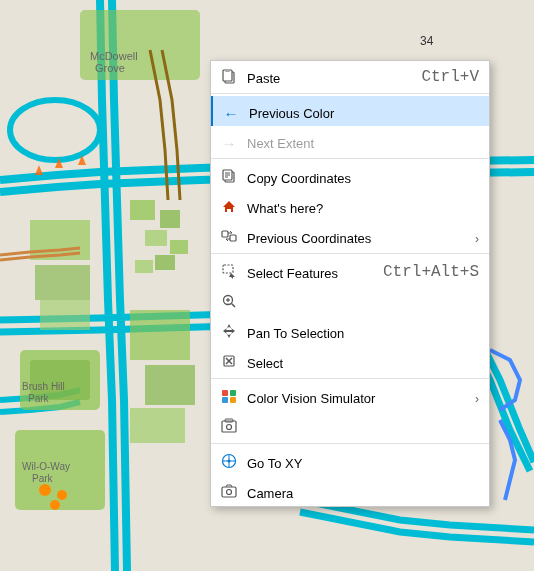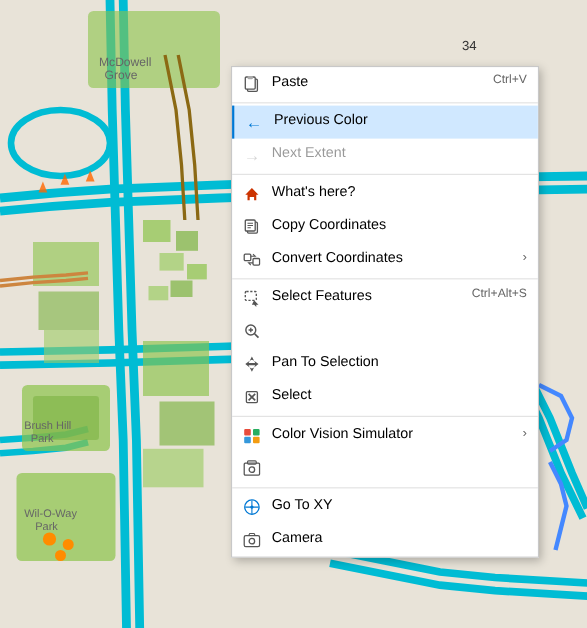--- a/index.html
+++ b/index.html
@@ -36,21 +36,21 @@
       left: 210px;
       width: 280px;
       background: #ffffff;
       border: 1px solid #c8c8c8;
       box-shadow: 3px 3px 8px rgba(0,0,0,0.25);
       z-index: 100;
     }
 
     .menu-item {
       display: flex;
-      align-items: flex-start;
+      align-items: flex-end;
       padding: 5px 10px 5px 8px;
       cursor: pointer;
       min-height: 28px;
       position: relative;
     }
 
     .menu-item.active-item {
       background: #d0e8ff;
       border-left: 2px solid #0078d4;
     }
@@ -76,22 +76,23 @@
       justify-content: center;
       font-size: 14px;
     }
 
     .menu-label {
       flex: 1;
     }
 
     .menu-shortcut {
       color: #666;
-      font-size: 11px;
+      font-size: 16px;
       margin-left: 10px;
+      font-family: Liberation Mono, monospace;
     }
 
     .menu-arrow {
       color: #666;
       font-size: 12px;
       margin-left: 5px;
     }
 
     
     .icon-paste { color: #555; }
@@ -200,48 +201,48 @@
   <div class="menu-item disabled">
     <span class="menu-icon" style="color:#999; font-size:15px; font-weight:bold;">→</span>
     <span class="menu-label">Next Extent</span>
   </div>
 
   <hr class="menu-separator">
 
   <div class="menu-item">
     <span class="menu-icon">
       <svg width="16" height="16" viewBox="0 0 16 16">
-          <path d="M2,9 L8,3 L14,9 L12,9 L12,14 L10,14 L10,11 L6,11 L6,14 L4,14 L4,9 Z" fill="#cc3300"></path>
-        </svg>
-    </span>
-    <span class="menu-label">What's here?</span>
-  </div>
-
-  <div class="menu-item">
-    <span class="menu-icon">
-      <svg width="16" height="16" viewBox="0 0 16 16">
           <rect x="4" y="4" width="9" height="10" rx="1" fill="none" stroke="#555" stroke-width="1.2"></rect>
           <rect x="2" y="2" width="9" height="10" rx="1" fill="white" stroke="#555" stroke-width="1.2"></rect>
           <line x1="4" y1="5" x2="9" y2="5" stroke="#555" stroke-width="1"></line>
           <line x1="4" y1="7" x2="9" y2="7" stroke="#555" stroke-width="1"></line>
           <line x1="4" y1="9" x2="7" y2="9" stroke="#555" stroke-width="1"></line>
         </svg>
     </span>
     <span class="menu-label">Copy Coordinates</span>
   </div>
 
   <div class="menu-item">
     <span class="menu-icon">
       <svg width="16" height="16" viewBox="0 0 16 16">
+          <path d="M2,9 L8,3 L14,9 L12,9 L12,14 L10,14 L10,11 L6,11 L6,14 L4,14 L4,9 Z" fill="#cc3300"></path>
+        </svg>
+    </span>
+    <span class="menu-label">What's here?</span>
+  </div>
+
+  <div class="menu-item">
+    <span class="menu-icon">
+      <svg width="16" height="16" viewBox="0 0 16 16">
           <rect x="1" y="3" width="6" height="6" rx="1" fill="none" stroke="#555" stroke-width="1.2"></rect>
           <rect x="9" y="7" width="6" height="6" rx="1" fill="none" stroke="#555" stroke-width="1.2"></rect>
           <path d="M7,5 L11,5 L9,3 M9,11 L5,11 L7,13" stroke="#555" stroke-width="1" fill="none"></path>
         </svg>
     </span>
-    <span class="menu-label">Convert Coordinates</span>
+    <span class="menu-label">Previous Coordinates</span>
     <span class="menu-arrow">›</span>
   </div>
 
   <hr class="menu-separator">
 
   <div class="menu-item">
     <span class="menu-icon">
       <svg width="16" height="16" viewBox="0 0 16 16">
           <rect x="2" y="2" width="10" height="8" rx="1" fill="none" stroke="#555" stroke-width="1.2" stroke-dasharray="2,1.5"></rect>
           <polygon points="10,10 14,14 12,14 12,16 10,14 8,14" fill="#555"></polygon>

